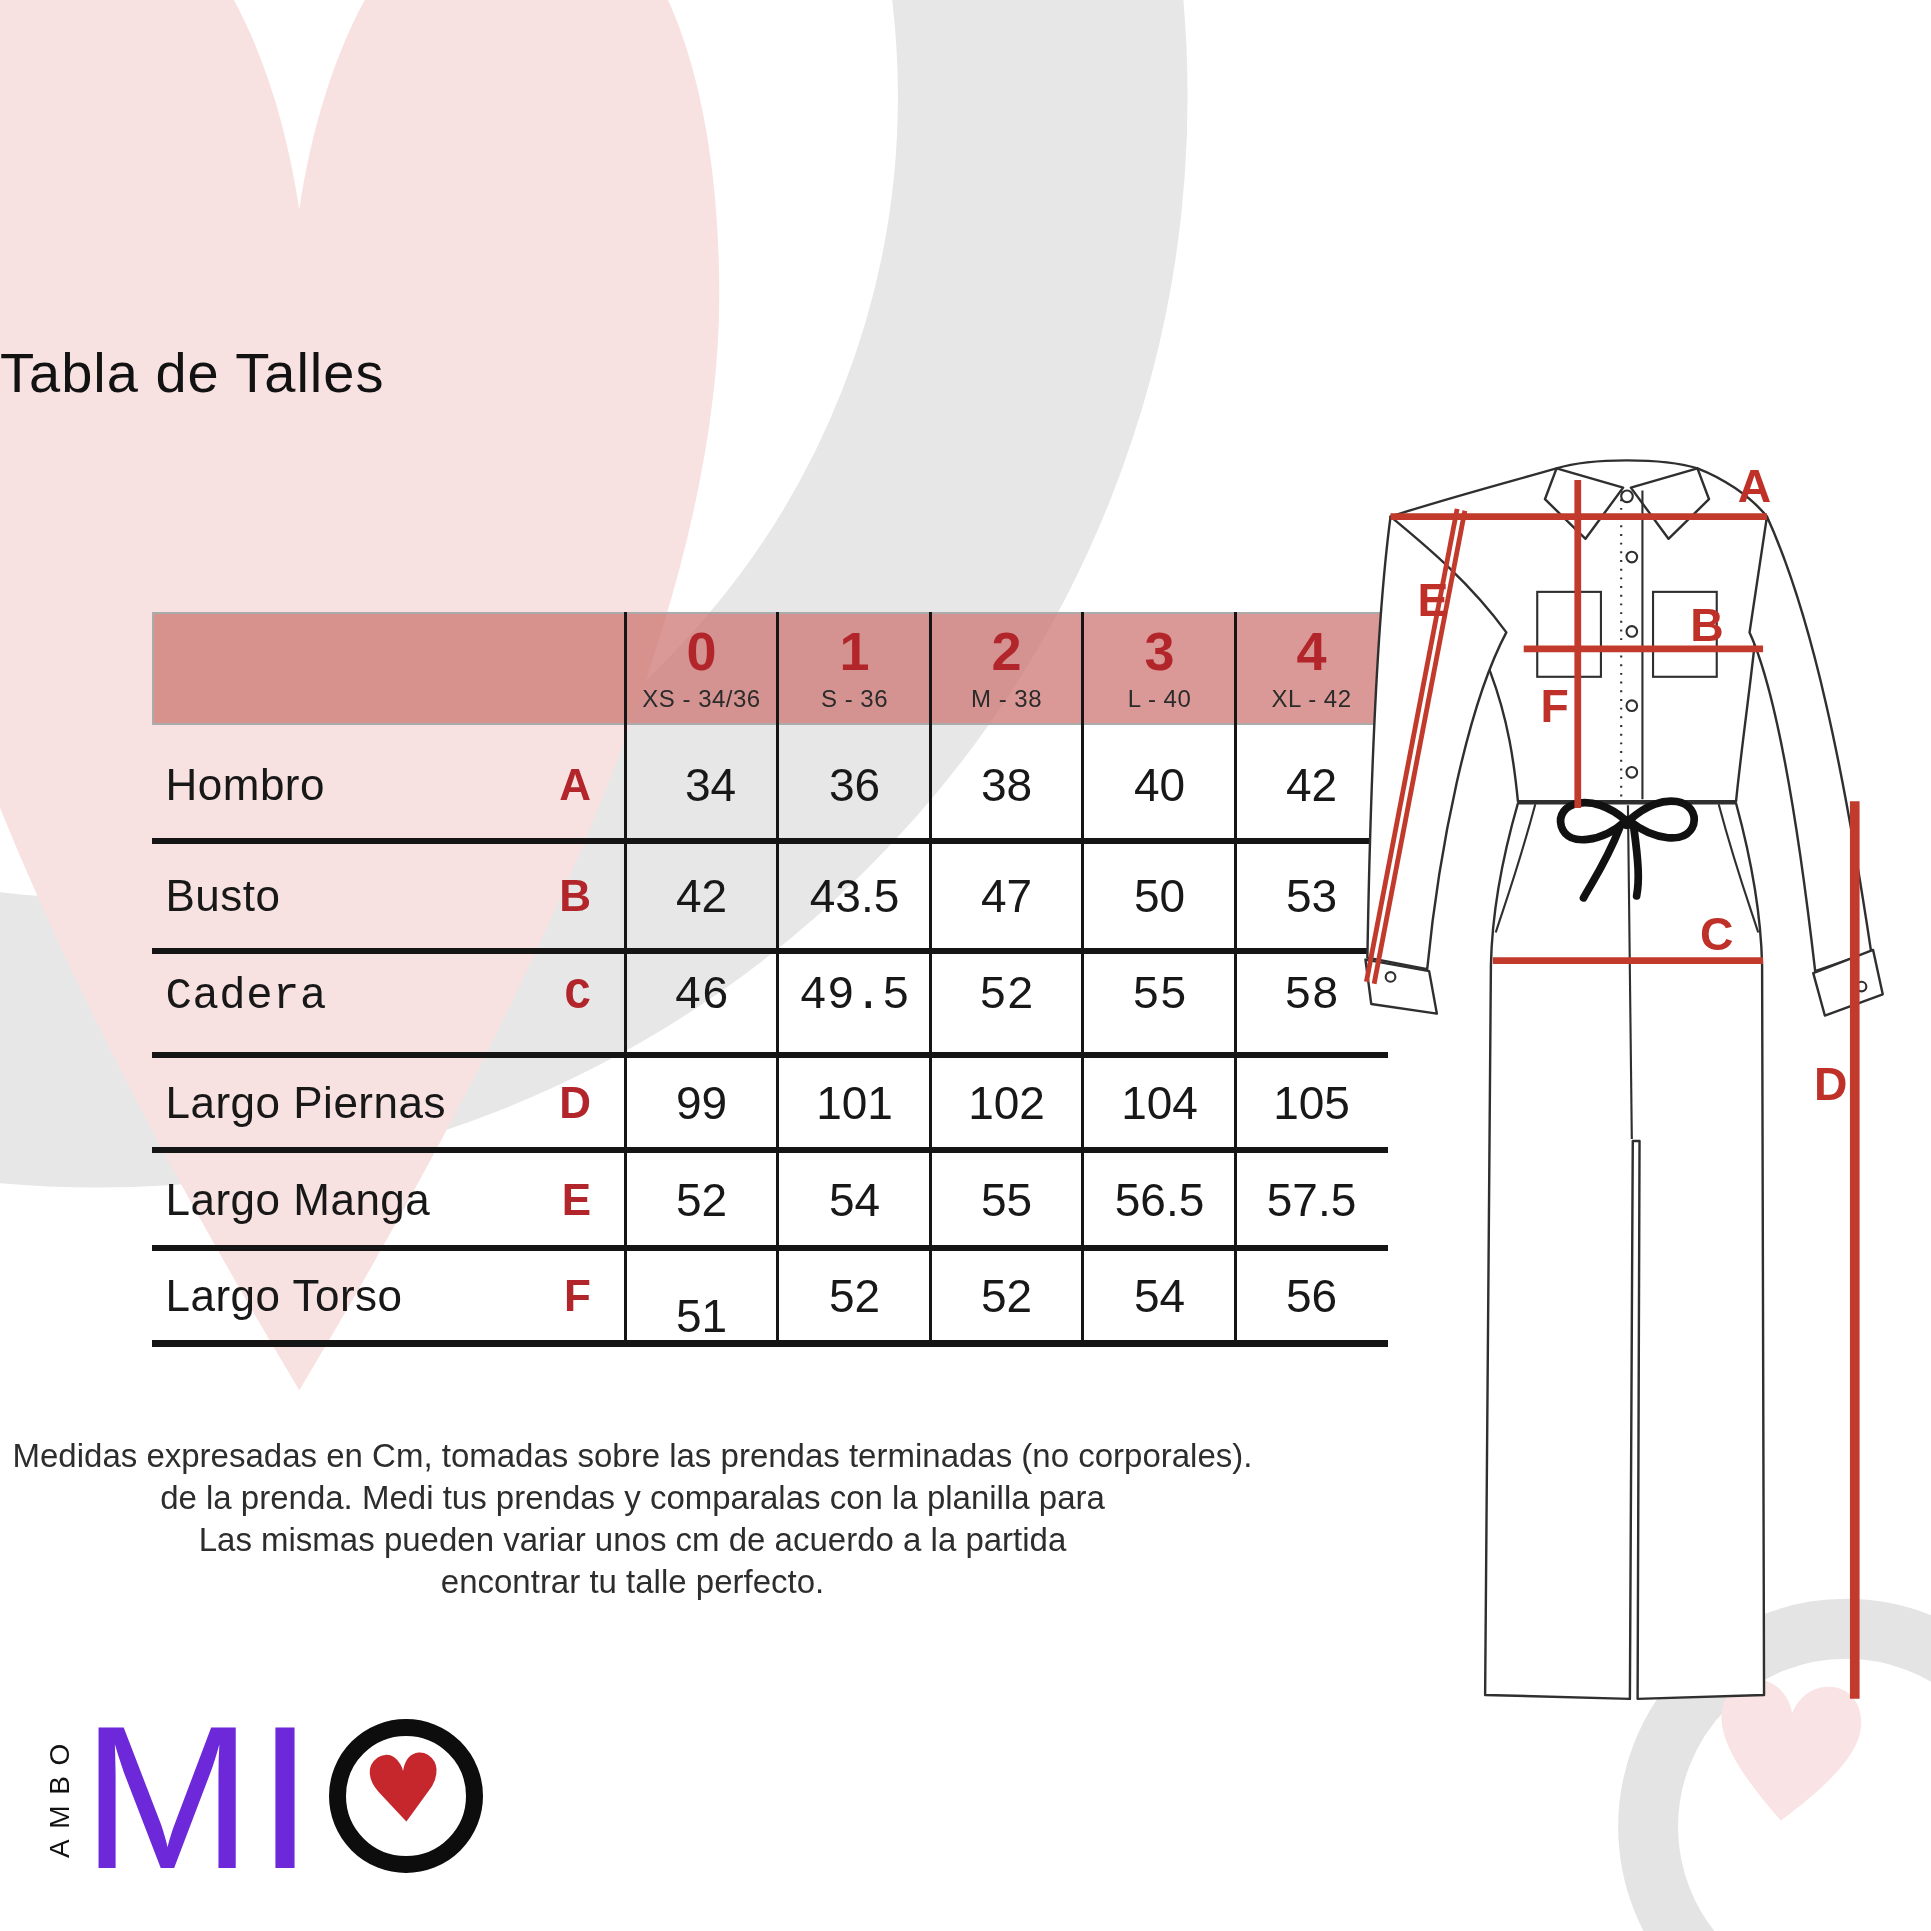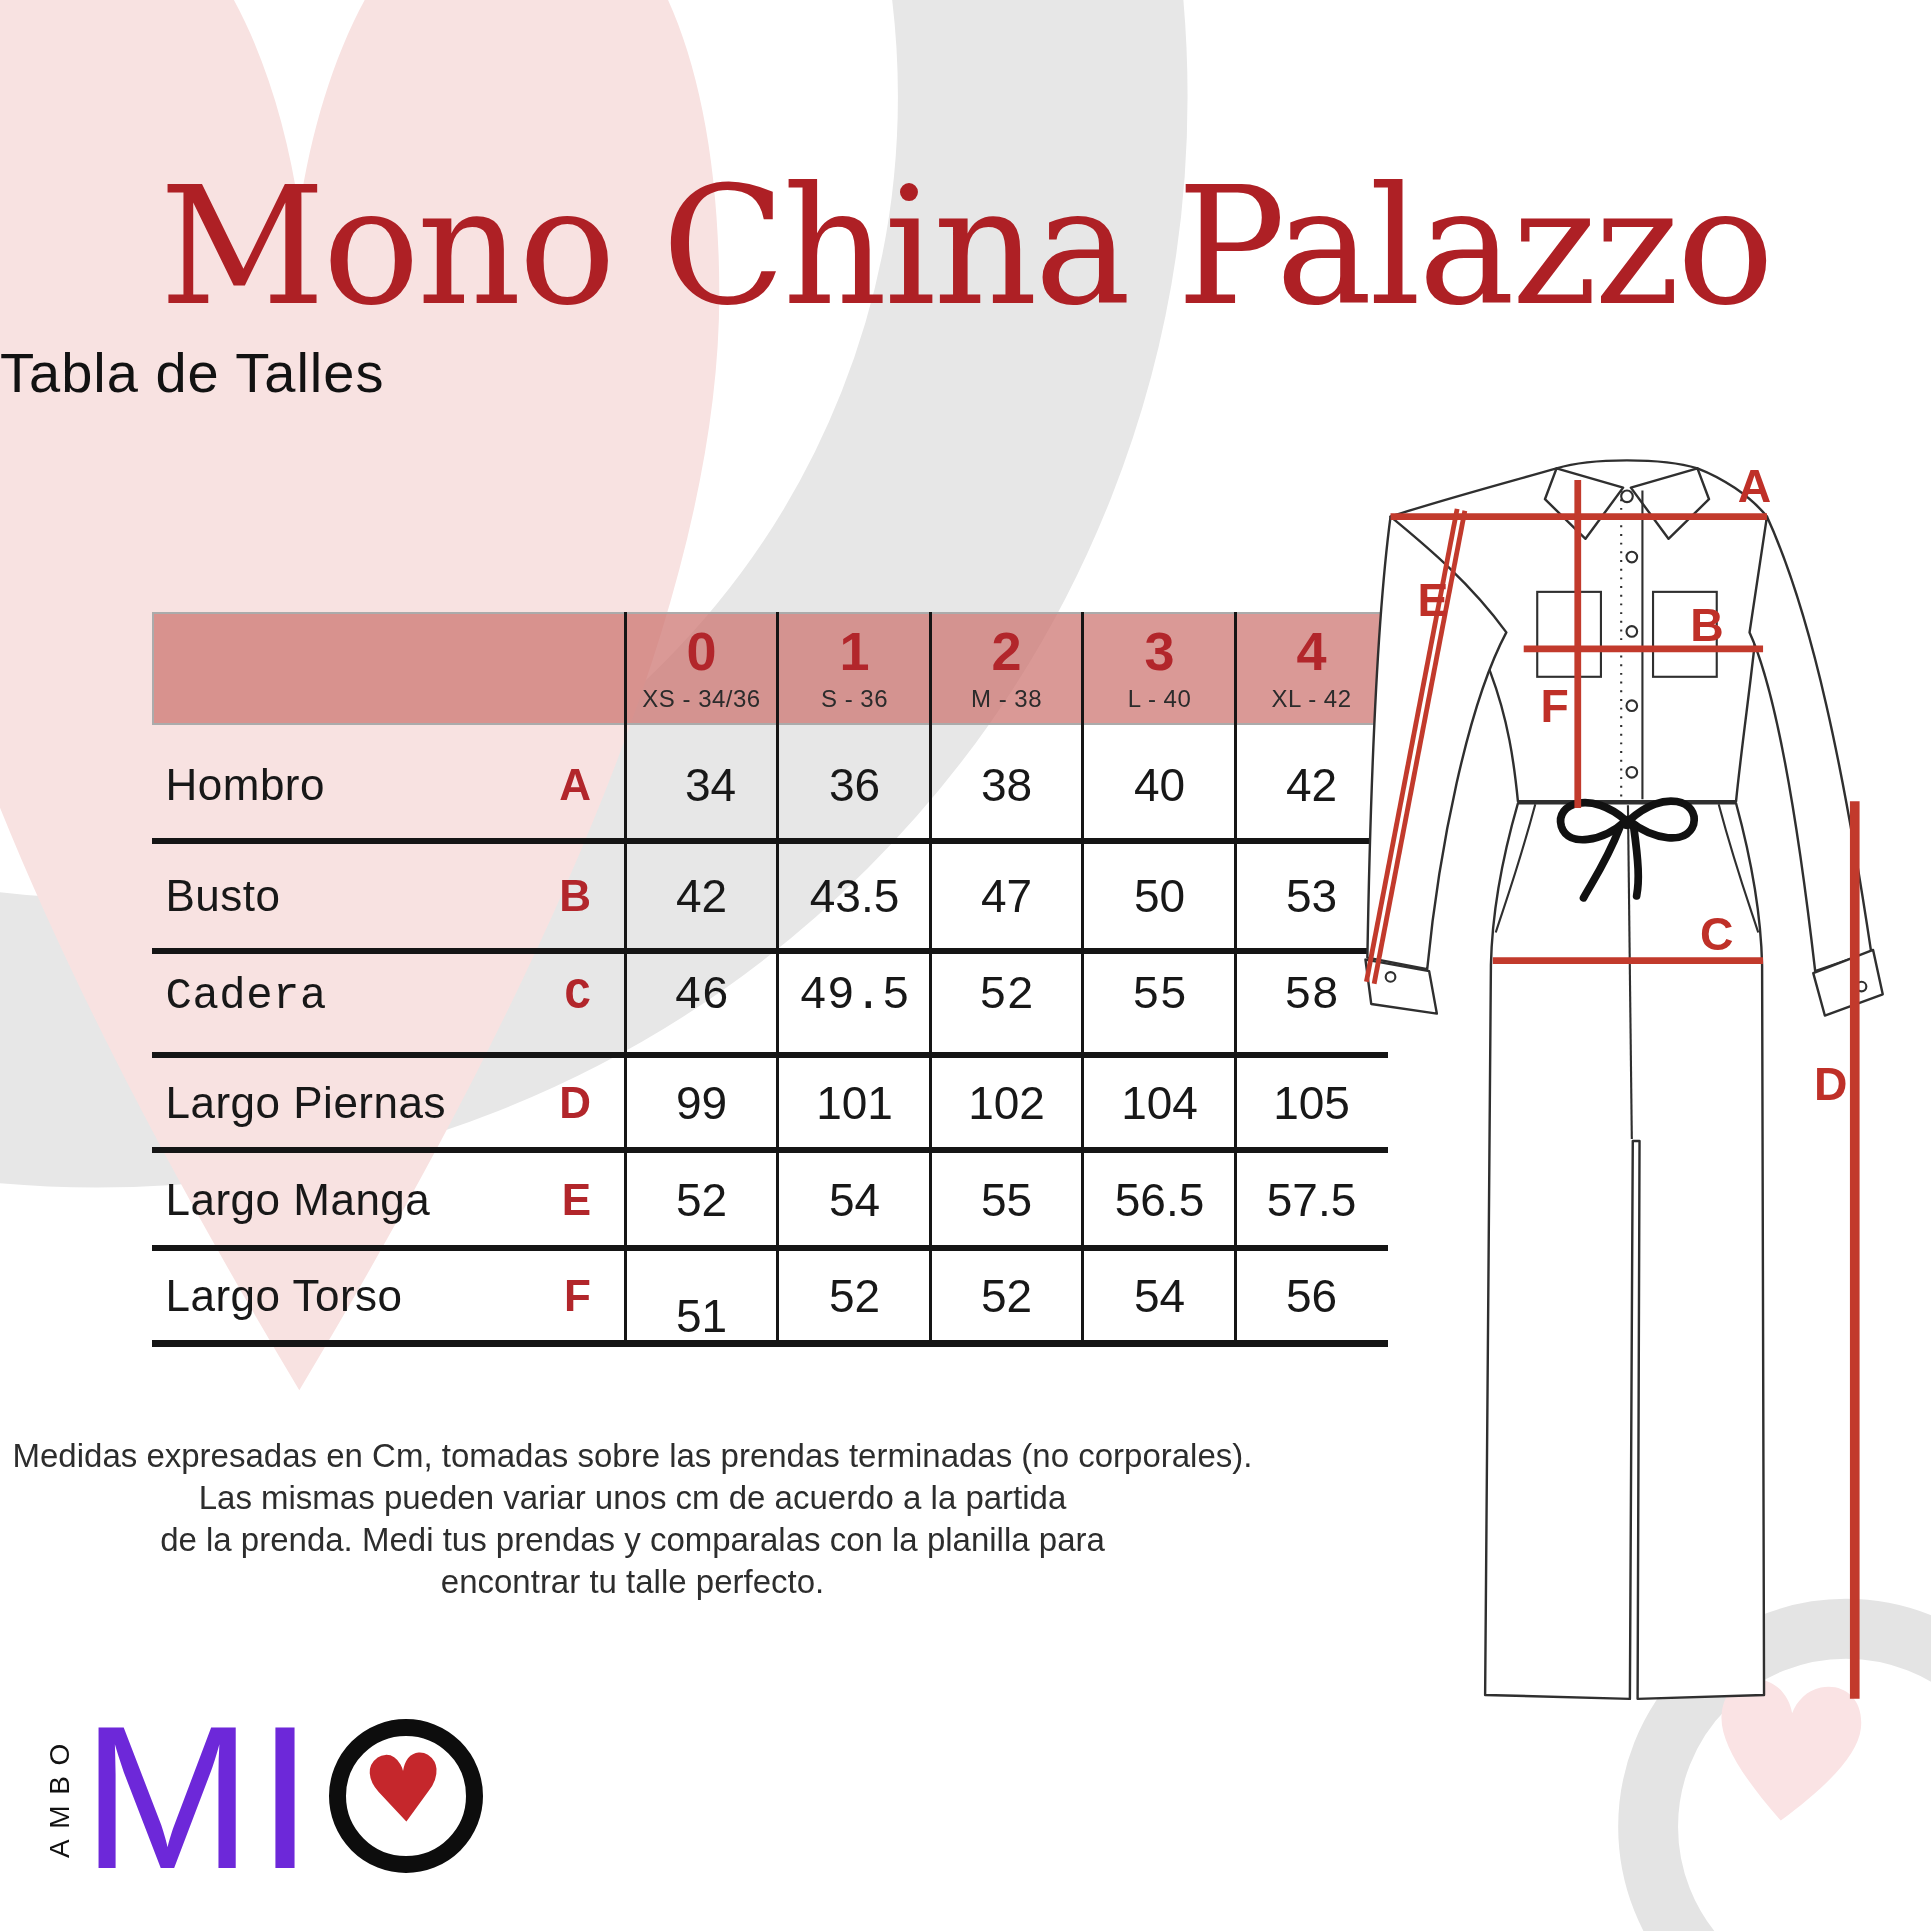--- a/index.html
+++ b/index.html
@@ -63,21 +63,20 @@
 
 <div id="canvas">
 
   <svg id="bg-decor" viewBox="0 0 2000 2000">
     <circle cx="100" cy="100" r="980" fill="none" stroke="#e7e7e7" stroke-width="300"></circle>
     <path fill="#f8e2e1" d="M250,430 C105,315 0,205 0,120 C0,28 78,-14 158,8 C205,21 238,57 250,96 C262,57 295,21 342,8 C422,-14 500,28 500,120 C500,205 395,315 250,430 Z" transform="translate(-125,-134) scale(1.74,3.66)"></path>
     <circle cx="1912" cy="1892" r="205" fill="none" stroke="#e4e4e4" stroke-width="62"></circle>
     <path fill="#fae3e4" d="M250,430 C105,315 0,205 0,120 C0,28 78,-14 158,8 C205,21 238,57 250,96 C262,57 295,21 342,8 C422,-14 500,28 500,120 C500,205 395,315 250,430 Z" transform="translate(1780,1742) rotate(6,72,67) scale(0.29,0.335)"></path>
   </svg>
 
-  <div class="page-title">Mono China Palazzo</div>
   <div class="page-subtitle">Tabla de Talles</div>
 
   <div class="size-table">
     <div class="header-band"></div>
   <div class="hcell" style="left: 473px; width: 153px;">
         <div class="hnum">0</div>
         <div class="hsub">XS - 34/36</div>
       </div>
       <div class="hcell" style="left: 626px; width: 153px;">
         <div class="hnum">1</div>
@@ -209,22 +208,22 @@
     <text class="redlabel" x="1817" y="520">A</text>
     <text class="redlabel" x="1768" y="664">B</text>
     <text class="redlabel" x="1778" y="984">C</text>
     <text class="redlabel" x="1896" y="1140">D</text>
     <text class="redlabel" x="1484" y="638">E</text>
     <text class="redlabel" x="1610" y="748">F</text>
   </svg>
 
   <div class="footnote">
     <div>Medidas expresadas en Cm, tomadas sobre las prendas terminadas (no corporales).</div>
+    <div>de la prenda. Medi tus prendas y comparalas con la planilla para</div>
     <div>Las mismas pueden variar unos cm de acuerdo a la partida</div>
-    <div>de la prenda. Medi tus prendas y comparalas con la planilla para</div>
     <div>encontrar tu talle perfecto.</div>
   </div>
 
   <div class="logo">
     <div class="logo-vertical">AMBO</div>
     <div class="logo-main">MI</div>
     <div class="logo-o">
       <span class="heart">♥</span>
     </div>
   </div>

